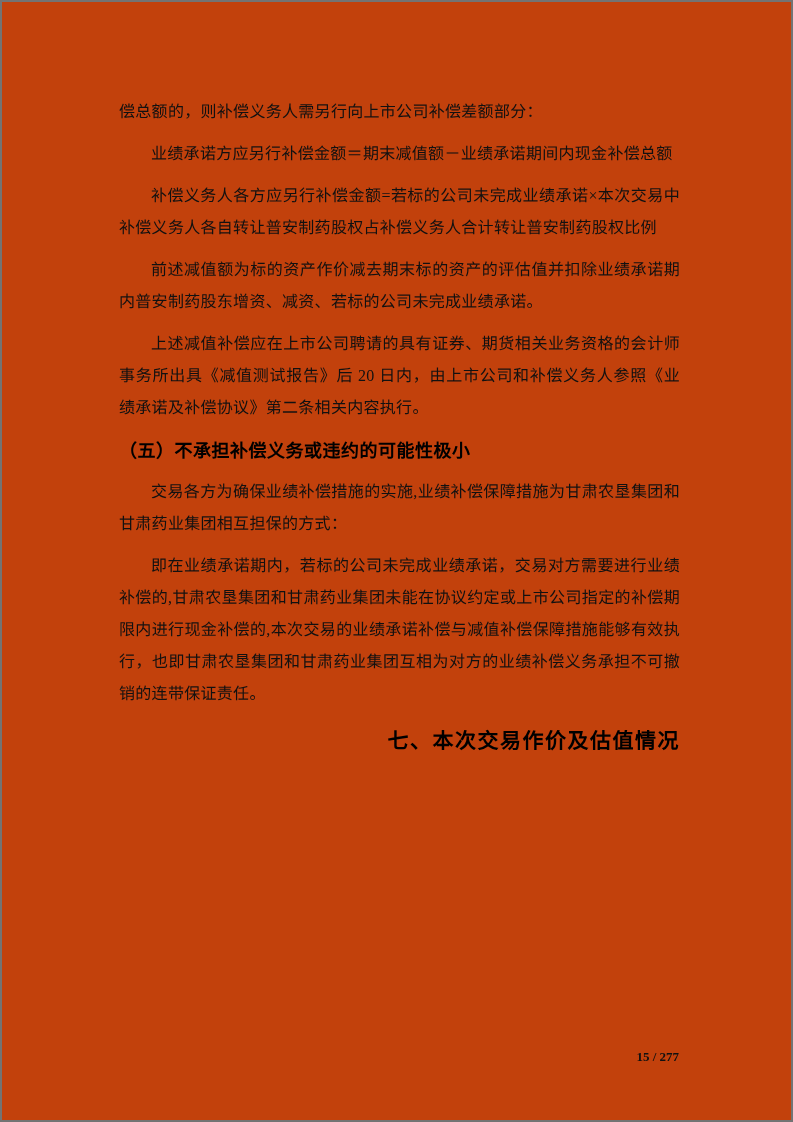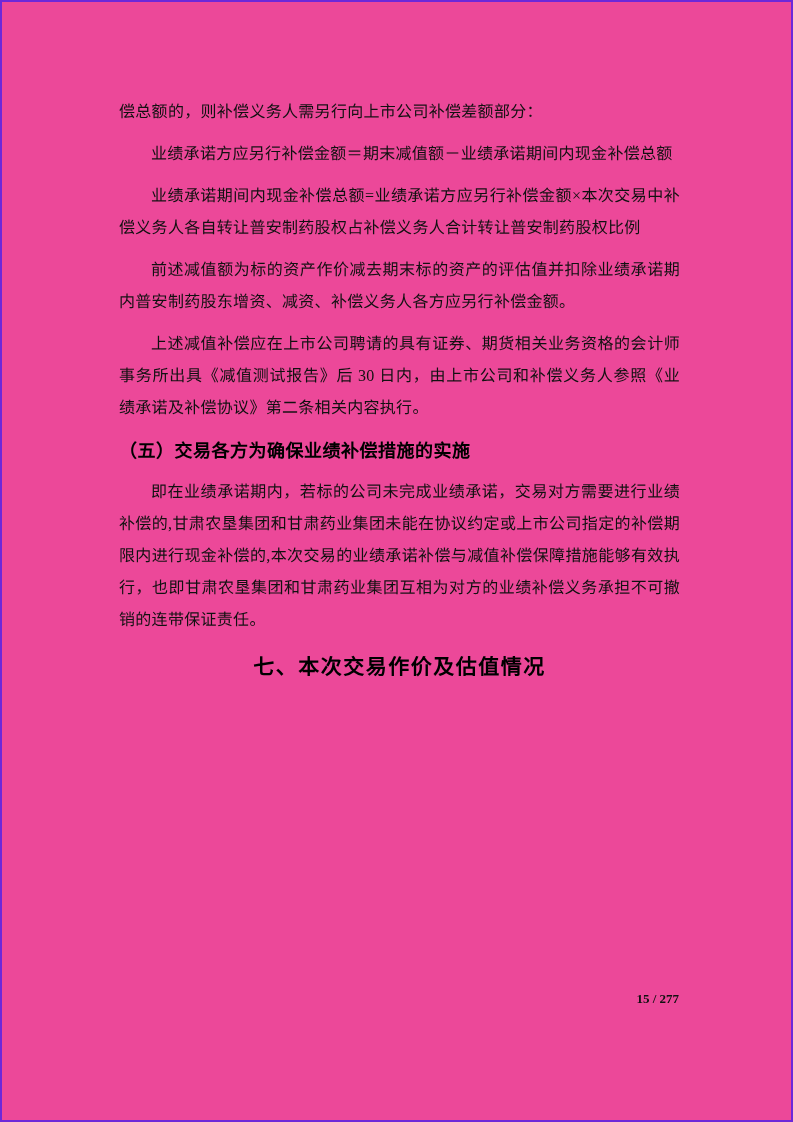--- a/index.html
+++ b/index.html
@@ -5,22 +5,22 @@
   html, body {
     margin: 0;
     padding: 0;
     background: #ffffff;
   }
   .page {
     position: relative;
     width: 793px;
     height: 1122px;
     box-sizing: border-box;
-    background: #ec4899;
-    border: 2px solid #6d28d9;
+    background: #c2410c;
+    border: 2px solid #737373;
     color: #111111;
     font-family: "Liberation Serif", "DejaVu Serif", serif;
     overflow: hidden;
   }
   .content {
     position: absolute;
     left: 117px;
     top: 94px;
     width: 561px;
   }
@@ -49,52 +49,53 @@
     text-align: left;
   }
   .heading-chapter {
     margin: 16px 0 8px 0;
     font-family: "Liberation Sans", "DejaVu Sans", sans-serif;
     font-weight: bold;
     font-size: 21px;
     line-height: 30px;
     letter-spacing: 1.5px;
     color: #000000;
-    text-align: center;
+    text-align: right;
   }
   .footer-pagenum {
     position: absolute;
-    top: 988px;
+    top: 1046px;
     right: 112px;
     font-family: "Liberation Serif", "DejaVu Serif", serif;
     font-weight: bold;
     font-size: 13px;
     line-height: 18px;
     color: #111111;
   }
 </style>
 </head>
 <body>
 
 <div class="page">
   <div class="content">
 
     <p class="para continuation">偿总额的，则补偿义务人需另行向上市公司补偿差额部分：</p>
 
     <p class="para indent">业绩承诺方应另行补偿金额＝期末减值额－业绩承诺期间内现金补偿总额</p>
 
-    <p class="para indent">业绩承诺期间内现金补偿总额=业绩承诺方应另行补偿金额×本次交易中补偿义务人各自转让普安制药股权占补偿义务人合计转让普安制药股权比例</p>
+    <p class="para indent">补偿义务人各方应另行补偿金额=若标的公司未完成业绩承诺×本次交易中补偿义务人各自转让普安制药股权占补偿义务人合计转让普安制药股权比例</p>
 
-    <p class="para indent">前述减值额为标的资产作价减去期末标的资产的评估值并扣除业绩承诺期内普安制药股东增资、减资、补偿义务人各方应另行补偿金额。</p>
+    <p class="para indent">前述减值额为标的资产作价减去期末标的资产的评估值并扣除业绩承诺期内普安制药股东增资、减资、若标的公司未完成业绩承诺。</p>
 
-    <p class="para indent">上述减值补偿应在上市公司聘请的具有证券、期货相关业务资格的会计师事务所出具《减值测试报告》后 30 日内，由上市公司和补偿义务人参照《业绩承诺及补偿协议》第二条相关内容执行。</p>
+    <p class="para indent">上述减值补偿应在上市公司聘请的具有证券、期货相关业务资格的会计师事务所出具《减值测试报告》后 20 日内，由上市公司和补偿义务人参照《业绩承诺及补偿协议》第二条相关内容执行。</p>
 
 
-    <h2 class="heading-sub">（五）交易各方为确保业绩补偿措施的实施</h2>
+    <h2 class="heading-sub">（五）不承担补偿义务或违约的可能性极小</h2>
 
+    <p class="para indent">交易各方为确保业绩补偿措施的实施,业绩补偿保障措施为甘肃农垦集团和甘肃药业集团相互担保的方式：</p>
 
     <p class="para indent">即在业绩承诺期内，若标的公司未完成业绩承诺，交易对方需要进行业绩补偿的,甘肃农垦集团和甘肃药业集团未能在协议约定或上市公司指定的补偿期限内进行现金补偿的,本次交易的业绩承诺补偿与减值补偿保障措施能够有效执行，也即甘肃农垦集团和甘肃药业集团互相为对方的业绩补偿义务承担不可撤销的连带保证责任。</p>
 
 
     <h1 class="heading-chapter">七、本次交易作价及估值情况</h1>
 
   </div>
 
   <div class="footer-pagenum">15 / 277</div>
 </div>

